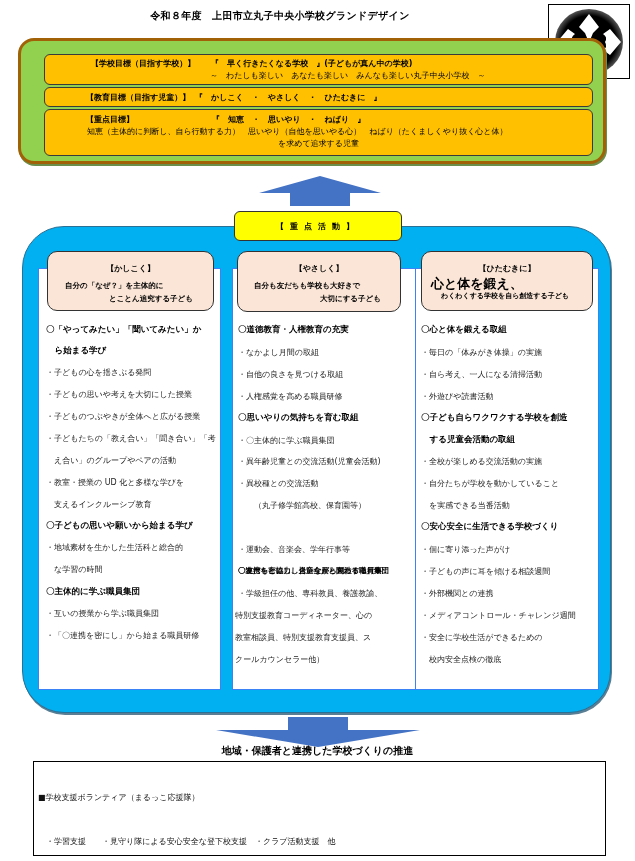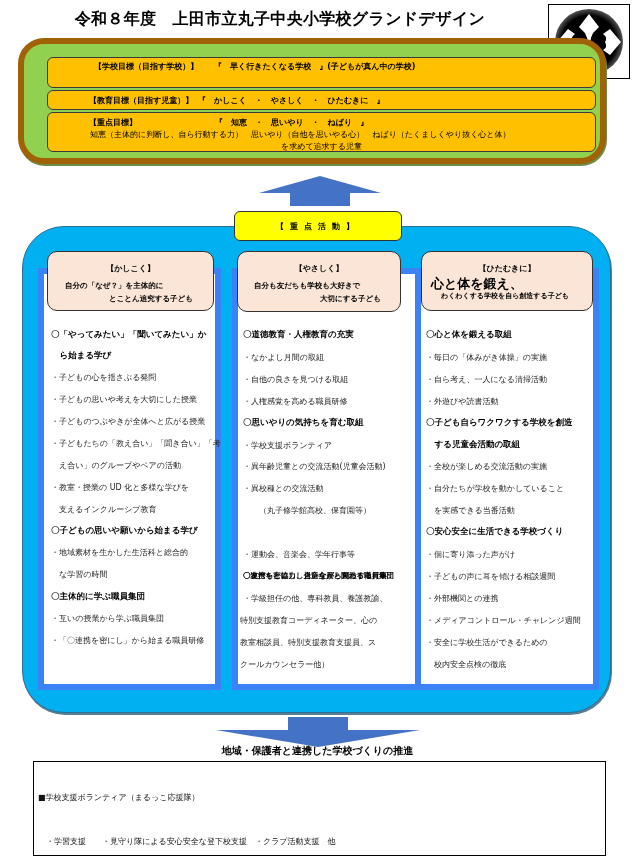--- a/index.html
+++ b/index.html
@@ -3,64 +3,64 @@
 <meta charset="utf-8">
 <style>
   * { box-sizing: border-box; margin: 0; padding: 0; }
   html, body { width: 635px; height: 861px; background: #ffffff; overflow: hidden; }
   body { position: relative; font-family: "DejaVu Sans", "Liberation Sans", sans-serif; color: #000; }
 
   .abs { position: absolute; }
 
   .page-title {
     left: 0; width: 560px; top: 9px; text-align: center;
-    font-size: 16px; font-weight: bold; letter-spacing: 0.3px;
+    font-size: 10px; font-weight: bold; letter-spacing: 0.3px;
   }
 
   .logo-box {
     left: 548px; top: 4px; width: 82px; height: 75px;
     border: 1.5px solid #000; background: #fff;
     display: flex; align-items: center; justify-content: center;
   }
 
   .green-panel {
     left: 18px; top: 38px; width: 588px; height: 126px;
-    background: #92d050; border: 6px solid #a16207; border-radius: 26px;
+    background: #92d050; border: 3px solid #a16207; border-radius: 16px;
     box-shadow: 1px 2px 0 #6b8f4a;
   }
 
   .orange-box {
     position: absolute; left: 23px; width: 549px;
     background: #ffc000; border: 1px solid #3a3a3a; border-radius: 6px;
     font-size: 8px; line-height: 11px;
   }
   .ob1 { top: 13px; height: 31px; }
   .ob2 { top: 46px; height: 20px; }
-  .ob3 { top: 68px; height: 40px; }
+  .ob3 { top: 68px; height: 47px; }
 
   .ob-line { position: absolute; white-space: pre; font-weight: bold; }
 
   .up-arrow { left: 259px; top: 176px; width: 122px; height: 30px; }
   .down-arrow { left: 216px; top: 717px; width: 204px; height: 30px; }
 
   .blue-panel {
     left: 22px; top: 226px; width: 589px; height: 487px;
     background: #00b0f0; border: 1px solid #2a6f94; border-radius: 42px;
     box-shadow: 1px 2px 0 #5a7f95;
   }
 
   .key-activities {
     left: 234px; top: 211px; width: 168px; height: 30px;
     background: #ffff00; border: 1px solid #333; border-radius: 6px;
     display: flex; align-items: center; justify-content: center;
     font-size: 8px; font-weight: bold; letter-spacing: 6px;
   }
 
   .column {
-    position: absolute; background: #fff; border: 6px solid #3b82f6;
+    position: absolute; background: #fff; border: 1px solid #3b82f6;
   }
   .col1 { left: 38px; top: 268px; width: 183px; height: 422px; }
   .col2 { left: 232px; top: 268px; width: 205px; height: 422px; }
   .col3 { left: 415px; top: 268px; width: 184px; height: 422px; }
 
   .peach {
     position: absolute; background: #fbe5d6; border: 1px solid #333; border-radius: 10px;
     font-size: 7.5px; font-weight: bold; line-height: 12px;
   }
   .p1 { left: 47px; top: 251px; width: 167px; height: 60px; }
@@ -106,20 +106,21 @@
     <path d="M4 35 L15 22 L22 27 Q17 30 20 35 Q17 40 22 43 L15 48 Z" fill="#fff"></path>
 
     <path d="M68 35 L57 22 L50 27 Q55 30 52 35 Q55 40 50 43 L57 48 Z" fill="#fff"></path>
   </svg>
 </div>
 
 <div class="abs green-panel">
   <div class="orange-box ob1">
     <span class="ob-line" style="left:46px; top:3px;">【学校目標（目指す学校）】</span>
     <span class="ob-line" style="left:166px; top:3px;">『　早く行きたくなる学校　』(子どもが真ん中の学校)</span>
+    <span class="ob-line" style="left:165px; top:15px; font-weight:normal;">～　わたしも楽しい　あなたも楽しい　みんなも楽しい丸子中央小学校　～</span>
   </div>
   <div class="orange-box ob2">
     <span class="ob-line" style="left:41px; top:4px;">【教育目標（目指す児童）】</span>
     <span class="ob-line" style="left:150px; top:4px;">『　かしこく　・　やさしく　・　ひたむきに　』</span>
   </div>
   <div class="orange-box ob3">
     <span class="ob-line" style="left:41px; top:4px;">【重点目標】</span>
     <span class="ob-line" style="left:167px; top:4px;">『　知恵　・　思いやり　・　ねばり　』</span>
     <span class="ob-line" style="left:42px; top:16px; font-weight:normal;">知恵（主体的に判断し、自ら行動する力）　思いやり（自他を思いやる心）　ねばり（たくましくやり抜く心と体）</span>
     <span class="ob-line" style="left:0; right:0; top:28px; text-align:center; font-weight:normal;">を求めて追求する児童</span>
@@ -159,21 +160,21 @@
   <span class="peach-line" style="left:61px; top:41px;">とことん追究する子ども</span>
 </div>
 
 <div class="column col2">
   <div class="items" style="left:5px; top:0;">
     <span class="item heading" style="top:55px;">〇道徳教育・人権教育の充実</span>
     <span class="item sub" style="top:78px;">・なかよし月間の取組</span>
     <span class="item sub" style="top:100px;">・自他の良さを見つける取組</span>
     <span class="item sub" style="top:122px;">・人権感覚を高める職員研修</span>
     <span class="item heading" style="top:143px;">〇思いやりの気持ちを育む取組</span>
-    <span class="item sub" style="top:166px;">・学校支援ボランティア</span>
+    <span class="item sub" style="top:166px;">・〇主体的に学ぶ職員集団</span>
     <span class="item sub" style="top:187px;">・異年齢児童との交流活動(児童会活動)</span>
     <span class="item sub" style="top:209px;">・異校種との交流活動</span>
     <span class="item sub" style="top:231px;">　　（丸子修学館高校、保育園等）</span>
     <span class="item small-heading" style="top:253px;margin-top:44px;">〇友だちと協力し合いながら創造する行事</span>
     <span class="item sub" style="top:275px;">・運動会、音楽会、学年行事等</span>
     <span class="item small-heading" style="top:297px;">〇連携を密にし、児童全員と関わる職員集団</span>
     <span class="item sub" style="top:319px;">・学級担任の他、専科教員、養護教諭、</span>
     <span class="item sub" style="top:341px; left:-3px;">特別支援教育コーディネーター、心の</span>
     <span class="item sub" style="top:363px; left:-3px;">教室相談員、特別支援教育支援員、ス</span>
     <span class="item sub" style="top:385px; left:-3px;">クールカウンセラー他）</span>

